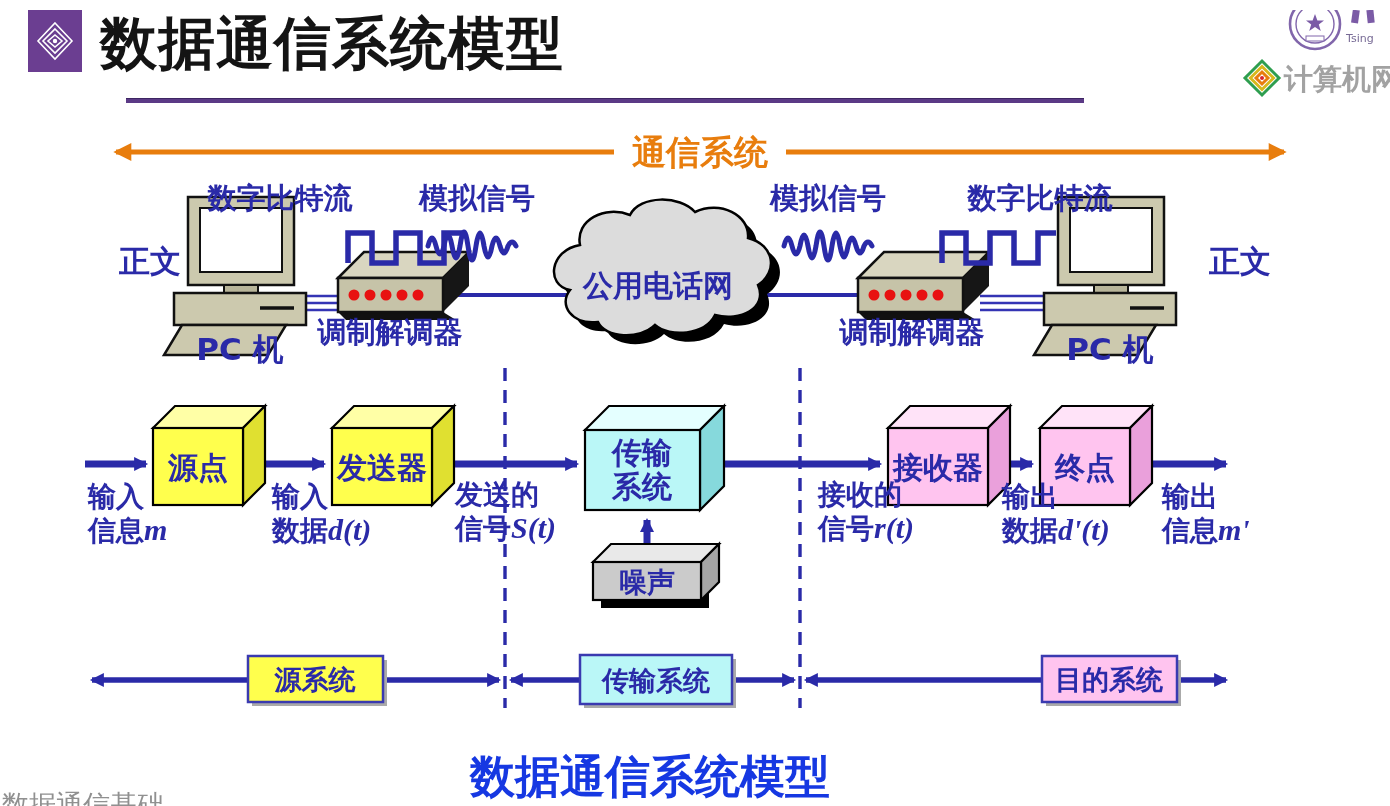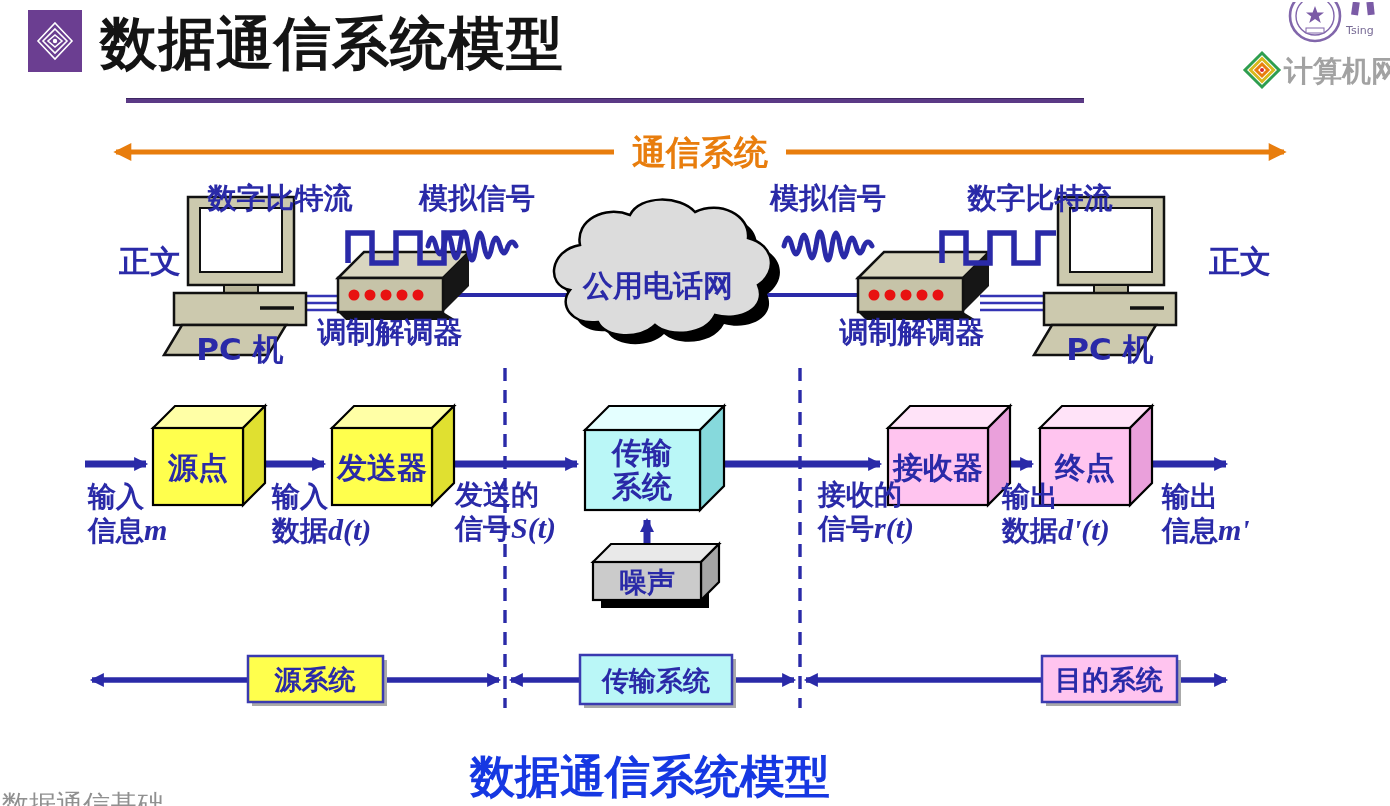--- a/index.html
+++ b/index.html
@@ -30,21 +30,21 @@
   }
   .title-icon{position:absolute;left:28px;top:10px;width:54px;height:62px;}
   .title-rule{position:absolute;left:126px;top:98px;width:958px;height:4px;background:#5b3a86;border-top:1px solid #3d2562;}
   .caption{
     position:absolute;left:350px;top:747px;width:600px;text-align:center;
     font-size:45px;font-weight:bold;color:#1638e2;white-space:nowrap;
   }
   .footer{
     position:absolute;left:2px;top:787px;font-size:27px;color:#909090;white-space:nowrap;
   }
-  .branding{position:absolute;left:1240px;top:2px;width:150px;height:104px;}
+  .branding{position:absolute;left:1240px;top:10px;width:150px;height:104px;}
 </style>
 </head>
 <body>
 
 <div class="title-icon">
   <svg width="54" height="62" viewBox="0 0 54 62">
     <rect x="0" y="0" width="54" height="62" fill="#6b3e91"></rect>
     <g stroke="#ffffff" stroke-width="1.6" fill="none">
       <path d="M27 13 L44 31 L27 49 L10 31 Z"></path>
       <path d="M27 19 L39 31 L27 43 L15 31 Z"></path>

